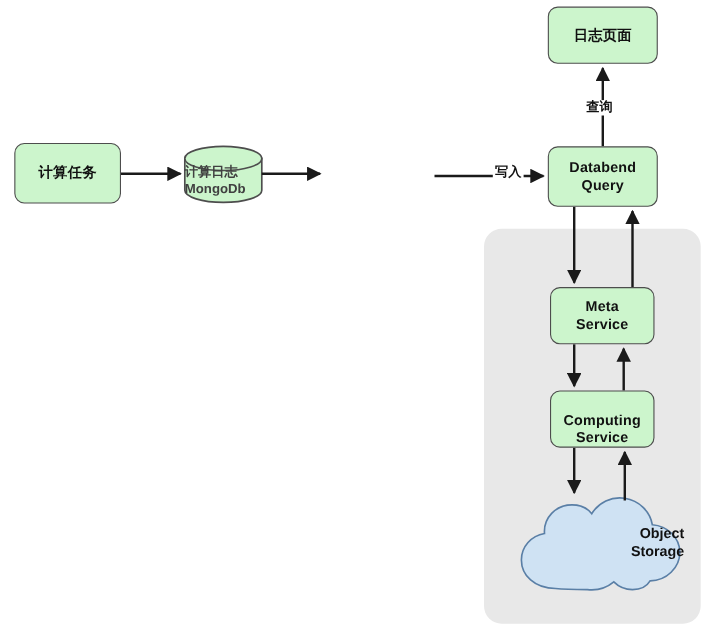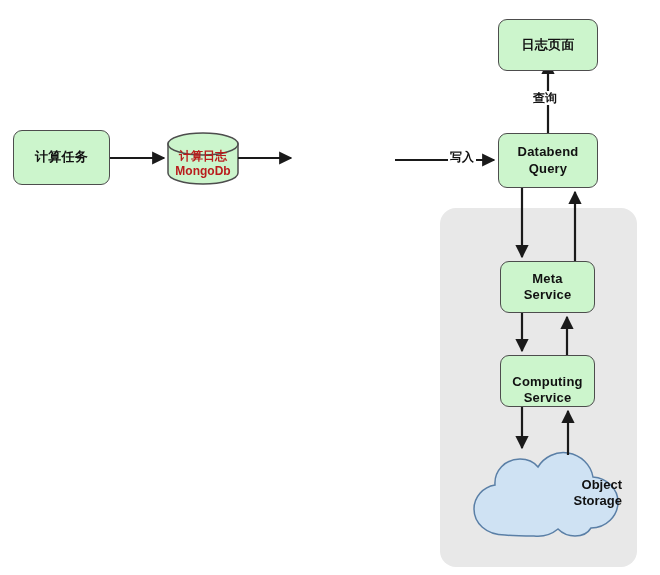--- a/index.html
+++ b/index.html
@@ -42,25 +42,25 @@
     color: #111111;
     letter-spacing: 0.2px;
   }
   .cyl-wrap {
     position: absolute;
   }
   .cyl-label {
     position: absolute;
     left: 0;
     width: 100%;
-    text-align: center;
+    text-align: left;
     font-weight: bold;
     font-size: 12px;
     line-height: 1.25;
-    color: #b91c1c;
+    color: #404040;
     z-index: 3;
     pointer-events: none;
   }
   .cloud-label {
     position: absolute;
     left: 0;
     width: 100%;
     text-align: right;
     font-weight: bold;
     font-size: 13px;
@@ -71,20 +71,21 @@
   }
   .edge-label {
     position: absolute;
     font-weight: bold;
     font-size: 12px;
     color: #111111;
     background: #ffffff;
     padding: 0 2px;
     line-height: 1.2;
     white-space: nowrap;
+    font-family: Liberation Mono, monospace;
   }
   svg.layer {
     position: absolute;
     left: 0;
     top: 0;
     width: 660px;
     height: 575px;
     overflow: visible;
   }
   #edges { z-index: 2; }
@@ -142,21 +143,21 @@
 
     <line x1="522" y1="313" x2="522" y2="351" stroke="#1a1a1a" stroke-width="2.2" marker-end="url(#arrow)"></line>
 
     <line x1="567" y1="355" x2="567" y2="317" stroke="#1a1a1a" stroke-width="2.2" marker-end="url(#arrow)"></line>
 
     <line x1="522" y1="407" x2="522" y2="448" stroke="#1a1a1a" stroke-width="2.2" marker-end="url(#arrow)"></line>
 
     <line x1="568" y1="455" x2="568" y2="411" stroke="#1a1a1a" stroke-width="2.2" marker-end="url(#arrow)"></line>
   </svg>
 
-  <div class="node box" style="left:498px; top:6px; width:100px; height:52px; z-index:3;margin-top:13px;">
+  <div class="node box" style="left:498px; top:6px; width:100px; height:52px; z-index:3;">
     <span>日志页面</span>
   </div>
 
   <div class="node box" style="left:13px; top:130px; width:97px; height:55px; z-index:3;">
     <span>计算任务</span>
   </div>
 
   <div class="cyl-wrap" style="left:168px; top:131px; width:70px; height:55px;">
     <div class="cyl-label" style="top:18px;">计算日志<br>MongoDb</div>
   </div>

